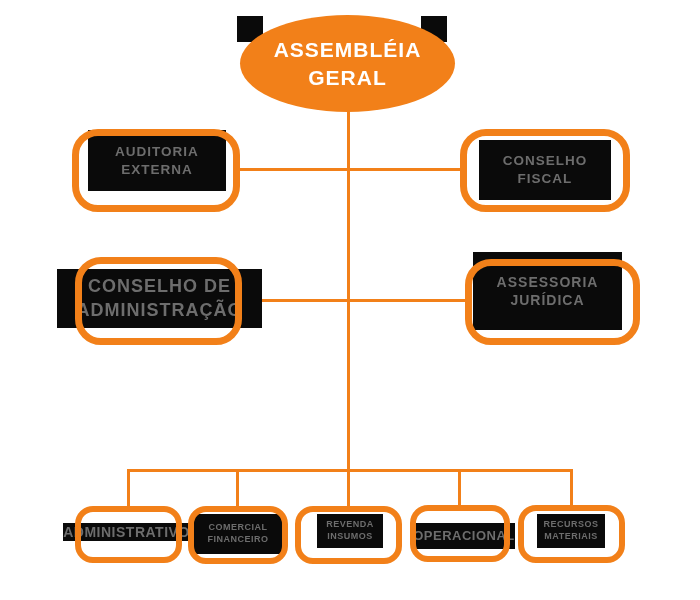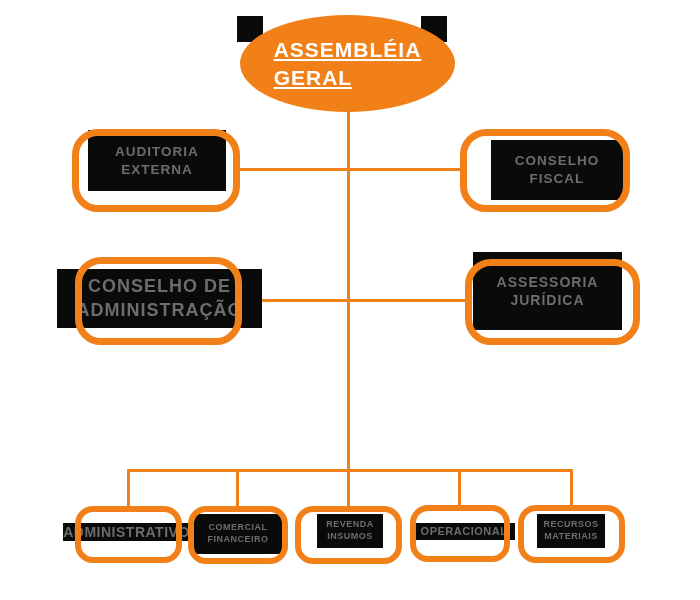--- a/index.html
+++ b/index.html
@@ -26,45 +26,45 @@
   .art { position: absolute; background: var(--black); }
   #art-l { left: 237px; top: 16px; width: 26px; height: 26px; }
   #art-r { left: 421px; top: 16px; width: 26px; height: 26px; }
   
   .bb {
     position: absolute; background: var(--black); color: var(--gray);
     display: flex; align-items: center; justify-content: center;
     text-align: center; white-space: pre-line; line-height: 1.3;
   }
   #bb-aud { left: 88px;  top: 130px; width: 138px; height: 61px; font-size: 13.5px; letter-spacing: 1px; }
-  #bb-fis { left: 479px; top: 140px; width: 132px; height: 60px; font-size: 13.5px; letter-spacing: 1px; margin-left: 12px; }
+  #bb-fis { left: 479px; top: 140px; width: 132px; height: 60px; font-size: 13.5px; letter-spacing: 1px; }
   #bb-adm { left: 57px;  top: 269px; width: 205px; height: 59px; font-size: 18px;   letter-spacing: 1px; }
   #bb-jur { left: 473px; top: 252px; width: 149px; height: 78px; font-size: 14px;   letter-spacing: 1px; }
   #bb-b1  { left: 63px;  top: 523px; width: 127px; height: 18px; font-size: 14px;  letter-spacing: .5px; }
   #bb-b2  { left: 193px; top: 514px; width: 90px;  height: 40px; font-size: 9px;    letter-spacing: .5px; }
   #bb-b3  { left: 317px; top: 514px; width: 66px;  height: 34px; font-size: 9px;    letter-spacing: .5px; }
-  #bb-b4  { left: 413px; top: 523px; width: 102px; height: 17px; font-size: 11px;  letter-spacing: .5px; }
+  #bb-b4  { left: 413px; top: 523px; width: 102px; height: 26px; font-size: 13px;  letter-spacing: .5px; }
   #bb-b5  { left: 537px; top: 514px; width: 68px;  height: 34px; font-size: 9px;    letter-spacing: .5px; }
   
   .frame { position: absolute; border: 7px solid var(--accent); border-radius: 26px; background: transparent; }
   #fr-aud { left: 72px;  top: 129px; width: 168px; height: 83px; }
   #fr-fis { left: 460px; top: 129px; width: 170px; height: 83px; }
   #fr-adm { left: 75px;  top: 257px; width: 167px; height: 88px; }
   #fr-jur { left: 465px; top: 259px; width: 175px; height: 86px; }
   .frame-sm { border-width: 6px; border-radius: 18px; }
   #fr-b1 { left: 75px;  top: 506px; width: 107px; height: 57px; }
   #fr-b2 { left: 188px; top: 506px; width: 100px; height: 58px; }
   #fr-b3 { left: 295px; top: 506px; width: 107px; height: 58px; }
   #fr-b4 { left: 410px; top: 505px; width: 100px; height: 57px; }
   #fr-b5 { left: 518px; top: 505px; width: 107px; height: 58px; }
   
   .solid {
     position: absolute; background: var(--accent); color: var(--white);
     display: flex; align-items: center; justify-content: center;
-    white-space: pre-line; line-height: 1.3; text-decoration: underline;
+    text-align: center; white-space: pre-line; line-height: 1.3;
   }
   #ellipse   { left: 240px; top: 15px;  width: 215px; height: 97px; border-radius: 50%; font-size: 21px;   letter-spacing: 1px; }
   #diretoria { left: 265px; top: 352px; width: 170px; height: 78px; border-radius: 18px; font-size: 17.5px; letter-spacing: .5px; }
 </style>
 </head>
 <body>
 
 <div id="stage">
 
   <div class="line" id="l-main"></div>

